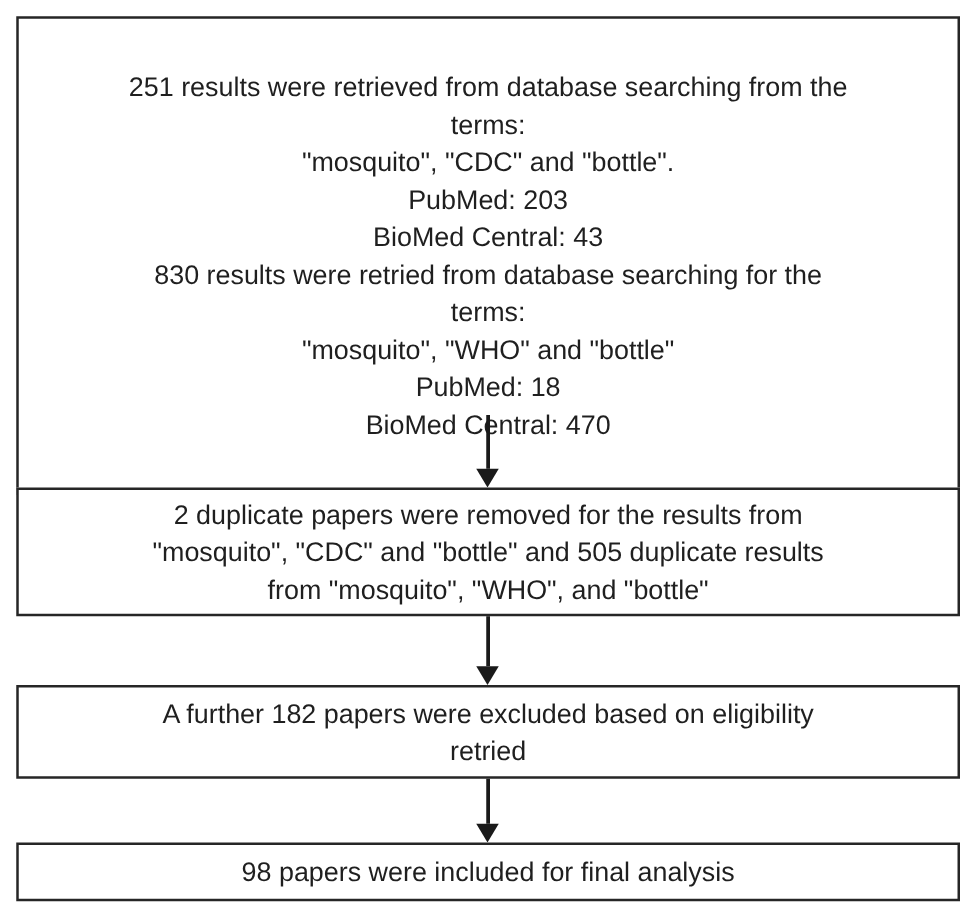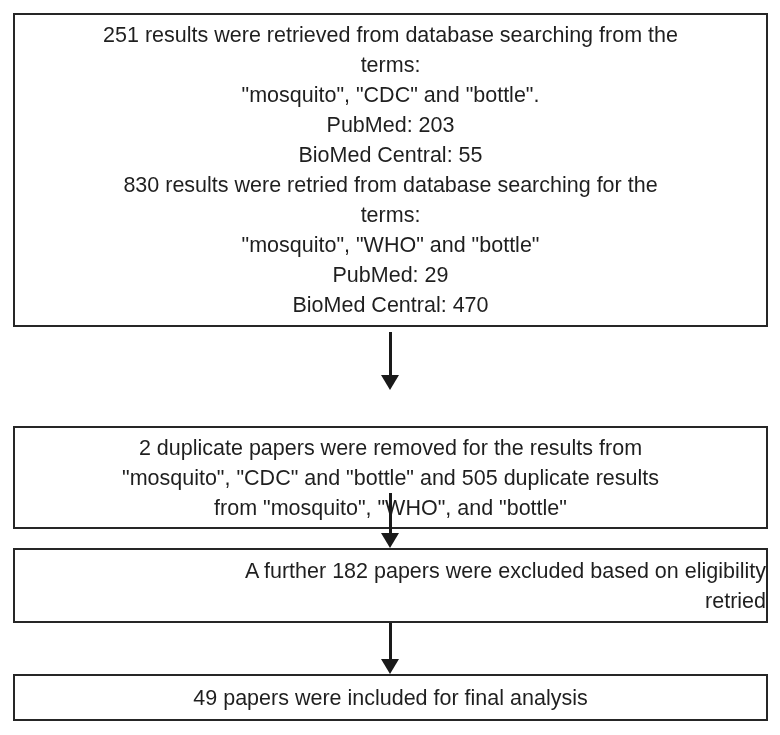--- a/index.html
+++ b/index.html
@@ -26,23 +26,23 @@
     flex-direction: column;
     justify-content: center;
     align-items: center;
     text-align: center;
   }
   .line {
     font-size: 21.5px;
     line-height: 30px;
     white-space: nowrap;
   }
-  .box1 { top: 13px;  height: 314px; text-align: right; }
-  .box2 { top: 390px; height: 103px; margin-top: 36px; }
-  .box3 { top: 548px; height: 75px; align-items: flex-end;  }
+  .box1 { top: 13px;  height: 383px; text-align: right; }
+  .box2 { top: 390px; height: 103px; }
+  .box3 { top: 548px; height: 75px;  }
   .box4 { top: 674px; height: 47px;  }
 
   .arrow {
     position: absolute;
     left: 380px;
     width: 20px;
     display: flex;
     flex-direction: column;
     align-items: center;
   }
@@ -65,25 +65,25 @@
 </head>
 <body>
 
 <div class="canvas">
 
   <section class="box box1">
     <div class="line">251 results were retrieved from database searching from the</div>
     <div class="line">terms:</div>
     <div class="line">"mosquito", "CDC" and "bottle".</div>
     <div class="line">PubMed: 203</div>
-    <div class="line">BioMed Central: 55</div>
+    <div class="line">BioMed Central: 43</div>
     <div class="line">830 results were retried from database searching for the</div>
     <div class="line">terms:</div>
     <div class="line">"mosquito", "WHO" and "bottle"</div>
-    <div class="line">PubMed: 29</div>
+    <div class="line">PubMed: 18</div>
     <div class="line">BioMed Central: 470</div>
   </section>
 
   <div class="arrow arrow1">
     <div class="stem"></div>
     <div class="head"></div>
   </div>
 
   <section class="box box2">
     <div class="line">2 duplicate papers were removed for the results from</div>
@@ -100,16 +100,16 @@
     <div class="line">A further 182 papers were excluded based on eligibility</div>
     <div class="line">retried</div>
   </section>
 
   <div class="arrow arrow3">
     <div class="stem"></div>
     <div class="head"></div>
   </div>
 
   <section class="box box4">
-    <div class="line">49 papers were included for final analysis</div>
+    <div class="line">98 papers were included for final analysis</div>
   </section>
 
 </div>
 
 </body></html>

